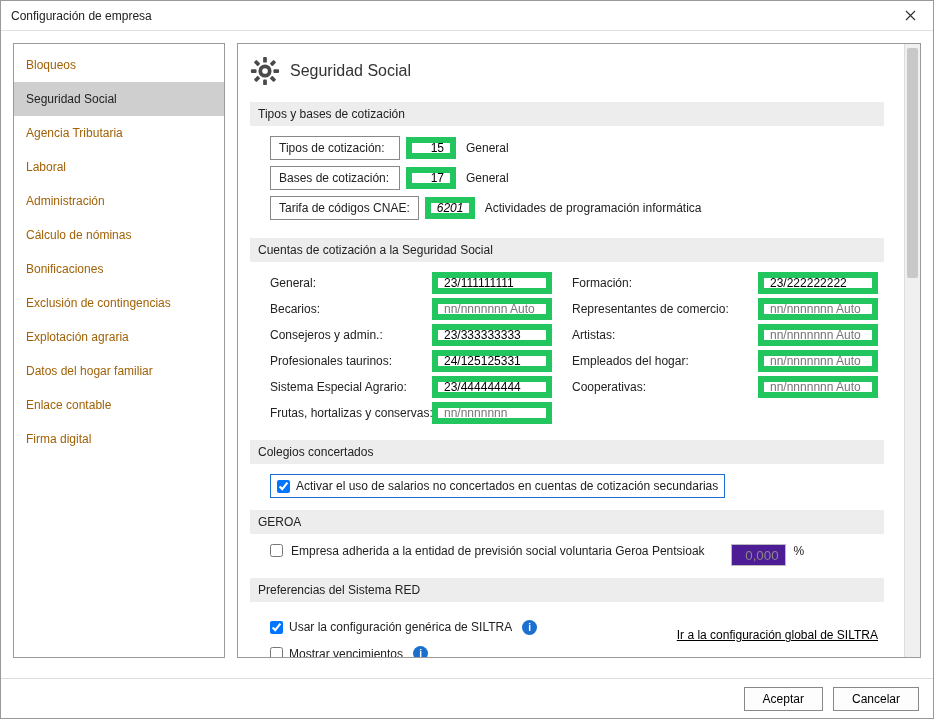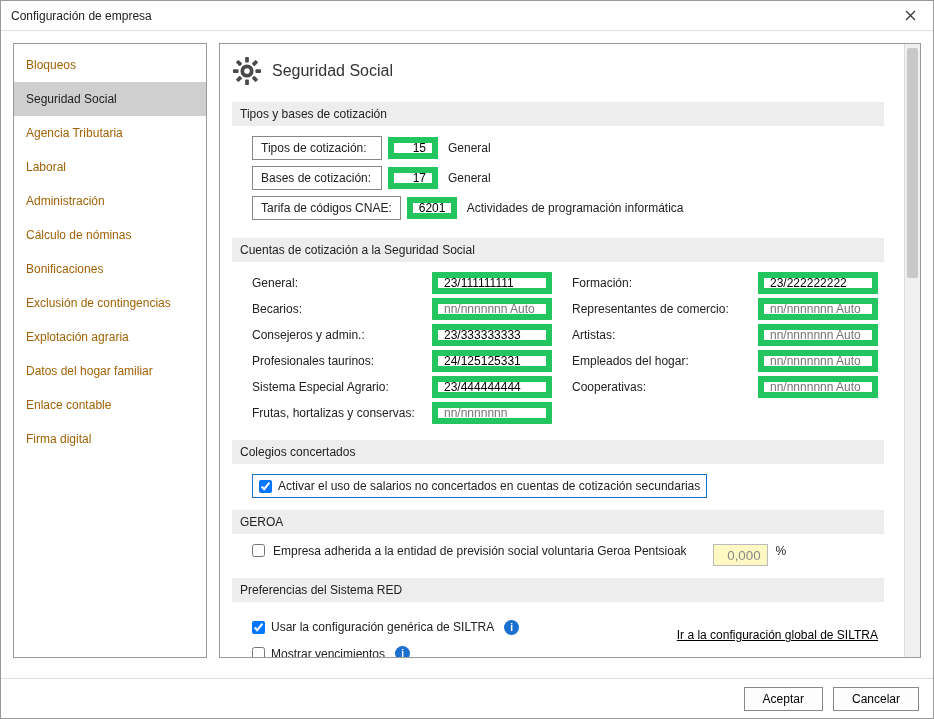--- a/index.html
+++ b/index.html
@@ -111,21 +111,21 @@
   .two-col {
     display:grid;
     grid-template-columns: 1fr 1fr;
     column-gap: 20px;
   }
   .field-row {
     display:grid;
     grid-template-columns: 160px 120px;
     align-items:center;
     margin-bottom:4px;
-    gap:20px;
+    gap:2px;
   }
   .field-row2 {
     display:grid;
     grid-template-columns: 180px 120px;
     align-items:center;
     margin-bottom:4px;
     gap:6px;
   }
   .field-row label, .field-row2 label { white-space:nowrap; }
   .highlight-box {
@@ -162,21 +162,21 @@
   }
   button.btn {
     border:1px solid #888;
     background:#fdfdfd;
     padding:4px 18px;
     font-family:inherit;
     font-size:12px;
     cursor:pointer;
   }
   .pct-row { display:flex; align-items:flex-start; gap:8px; }
-  input.pct { width:55px; text-align:right; color:#888; border:1px solid #bbb; padding:3px 6px; height:22px; background:#fef9c3; }
+  input.pct { width:55px; text-align:right; color:#888; border:1px solid #bbb; padding:3px 6px; height:22px; background:#4c1d95; }
 </style>
 </head>
 <body>
 
 <div class="window">
 
   <div class="titlebar">
     <span class="title">Configuración de empresa</span>
     <div class="close">
       <svg width="11" height="11" viewBox="0 0 11 11">
@@ -232,21 +232,21 @@
             <input class="text num" style="width: 50px;" value="15">
             <span class="static">General</span>
           </div>
           <div class="row">
             <span class="label-box">Bases de cotización:</span>
             <input class="text num" style="width: 50px;" value="17">
             <span class="static">General</span>
           </div>
           <div class="row">
             <span class="label-box" style="min-width:130px">Tarifa de códigos CNAE:</span>
-            <input class="text" style="width: 50px;" value="6201">
+            <input class="text" style="width: 50px; font-style: italic;" value="6201">
             <span class="static">Actividades de programación informática</span>
           </div>
         </div>
 
         <div class="section-header">Cuentas de cotización a la Seguridad Social</div>
         <div class="form-area two-col">
           <div>
             <div class="field-row">
                 <label>General:</label>
                 <input class="text" value="23/111111111" style="">

